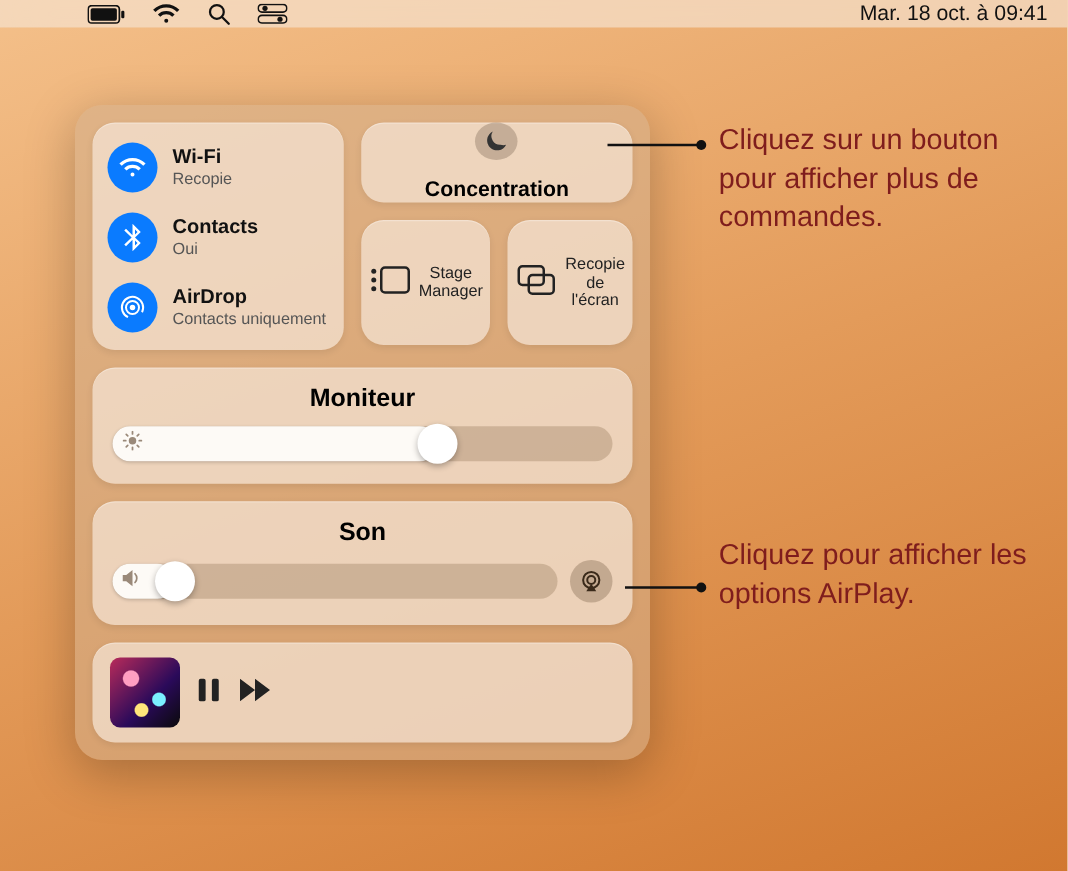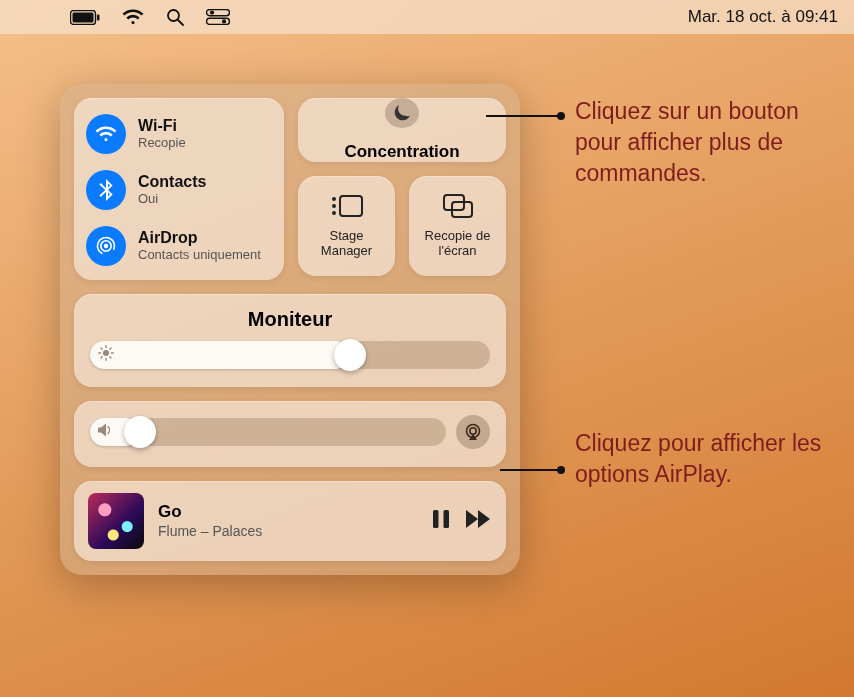--- a/index.html
+++ b/index.html
@@ -7,21 +7,21 @@
     width: 854px;
     height: 697px;
     font-family: -apple-system, "Helvetica Neue", Helvetica, Arial, sans-serif;
     background: linear-gradient(160deg, #f4c08a 0%, #e39b5a 50%, #d17830 100%);
     position: relative;
     overflow: hidden;
   }
 
   
   .menubar {
-    height: 34px;
+    height: 22px;
     background: rgba(245,225,205,0.7);
     backdrop-filter: blur(20px);
     display: flex;
     align-items: center;
     gap: 22px;
     padding: 0 16px 0 70px;
     font-size: 17px;
     color: #111;
   }
   .menubar .spacer { flex: 1; }
@@ -85,21 +85,21 @@
     width:34px; height:34px; border-radius:50%;
     background: rgba(120,100,80,0.35);
     display:flex; align-items:center; justify-content:center;
   }
   .focus-label { font-weight:700; font-size:17px; }
 
   .mini-row { display:flex; gap:14px; }
   .mini-tile {
     flex:1;
     height:100px;
-    display:flex; flex-direction:column;
+    display:flex; 
     align-items:center; justify-content:center;
     gap:6px;
     padding: 6px;
   }
   .mini-tile .mini-label { font-size:13px; text-align:center; line-height:1.15; color:#222; }
 
   
   .slider-tile {
     margin-top:14px;
     padding: 14px 16px 18px 16px;
@@ -309,20 +309,21 @@
                 <line x1="3" y1="13" x2="4.2" y2="11.8"></line>
                 <line x1="11.8" y1="4.2" x2="13" y2="3"></line>
               </g>
             </svg>
         </span>
       </div>
     </div>
   </div>
 
   <div class="tile slider-tile">
+    <div class="slider-title">Son</div>
     <div class="slider-wrap">
       <div class="slider">
         <div class="slider-fill" style="width: 14%;"></div>
         <div class="slider-knob" style="left: 14%;"></div>
         <span class="start-icon">
           <svg width="16" height="14" viewBox="0 0 16 14">
               <path d="M0 4.5h3L8 .5v13L3 9.5H0z" fill="#9a8979"></path>
               <path d="M10 3.5a5 5 0 0 1 0 7" fill="none" stroke="#9a8979" stroke-width="1.4" stroke-linecap="round"></path>
             </svg>
         </span>
@@ -332,24 +333,20 @@
             <circle cx="10" cy="9" r="6.5" fill="none" stroke="#3a2a1a" stroke-width="1.6"></circle>
             <circle cx="10" cy="9" r="3.2" fill="none" stroke="#3a2a1a" stroke-width="1.6"></circle>
             <path d="M10 12l4 6H6z" fill="#3a2a1a"></path>
           </svg>
       </div>
     </div>
   </div>
 
   <div class="tile np-tile">
     <div class="np-art"></div>
-    <div class="np-text">
-      <div class="np-title">Go</div>
-      <div class="np-sub">Flume – Palaces</div>
-    </div>
     <div class="np-controls">
       <span>
         <svg width="18" height="20" viewBox="0 0 18 20">
             <rect x="1" y="1" width="5.5" height="18" rx="1.5" fill="#222"></rect>
             <rect x="11.5" y="1" width="5.5" height="18" rx="1.5" fill="#222"></rect>
           </svg>
       </span>
       <span>
         <svg width="26" height="18" viewBox="0 0 26 18">
             <path d="M0 0l12 9L0 18zM12 0l12 9-12 9z" fill="#222"></path>

